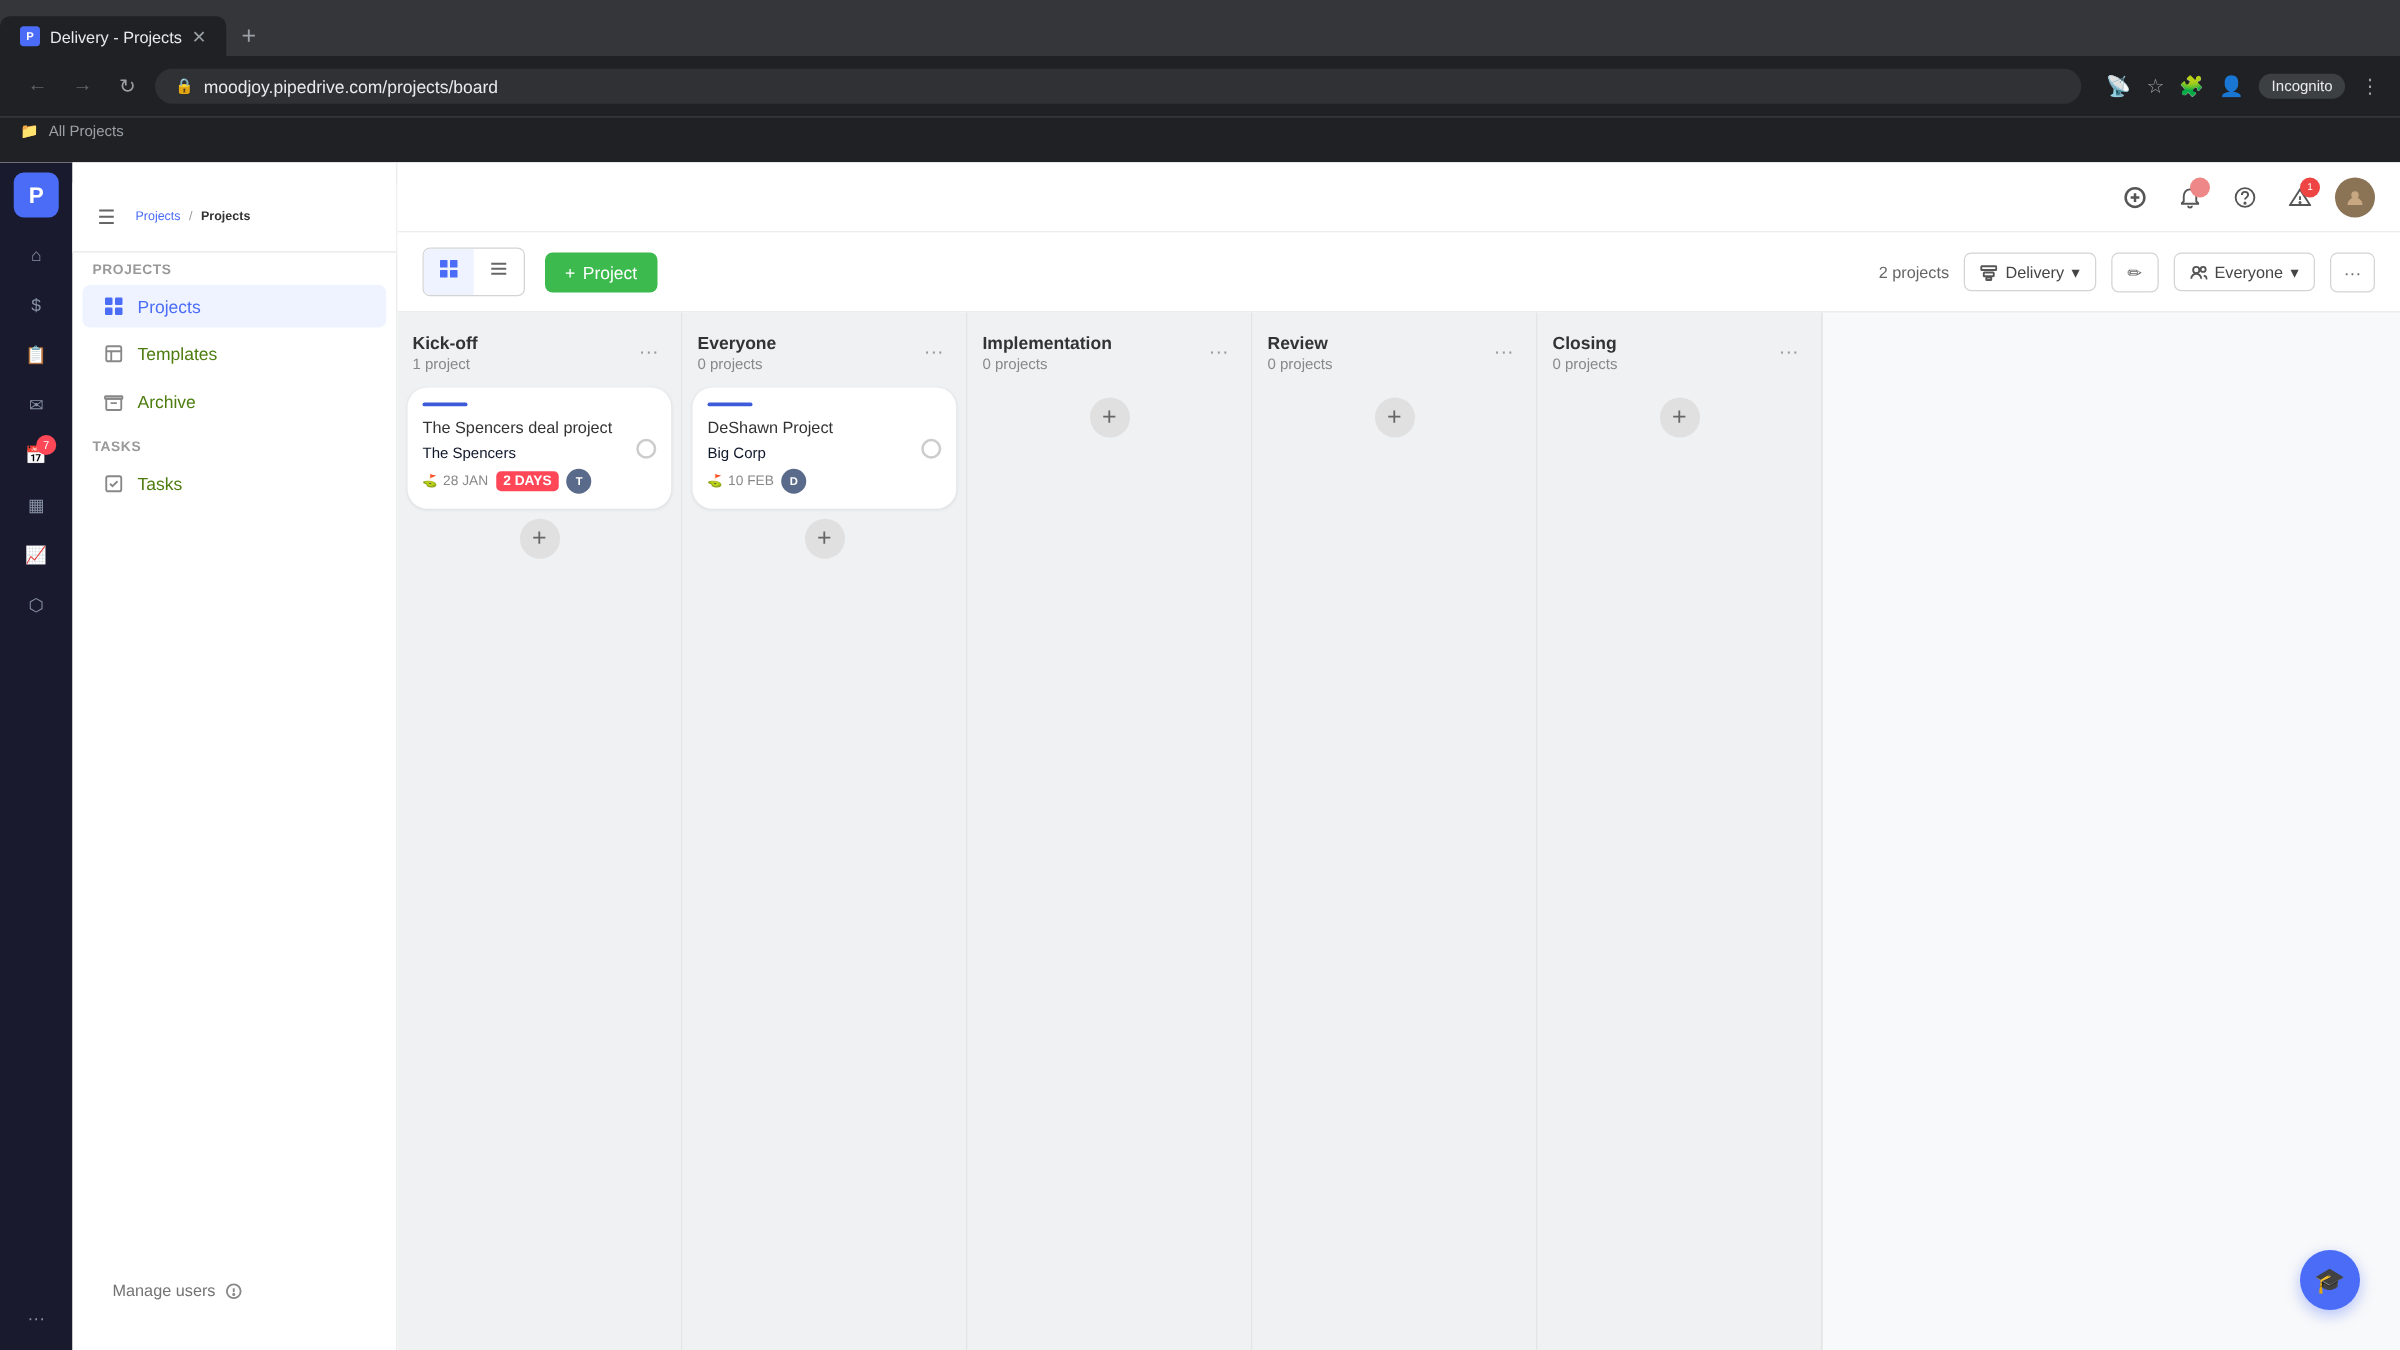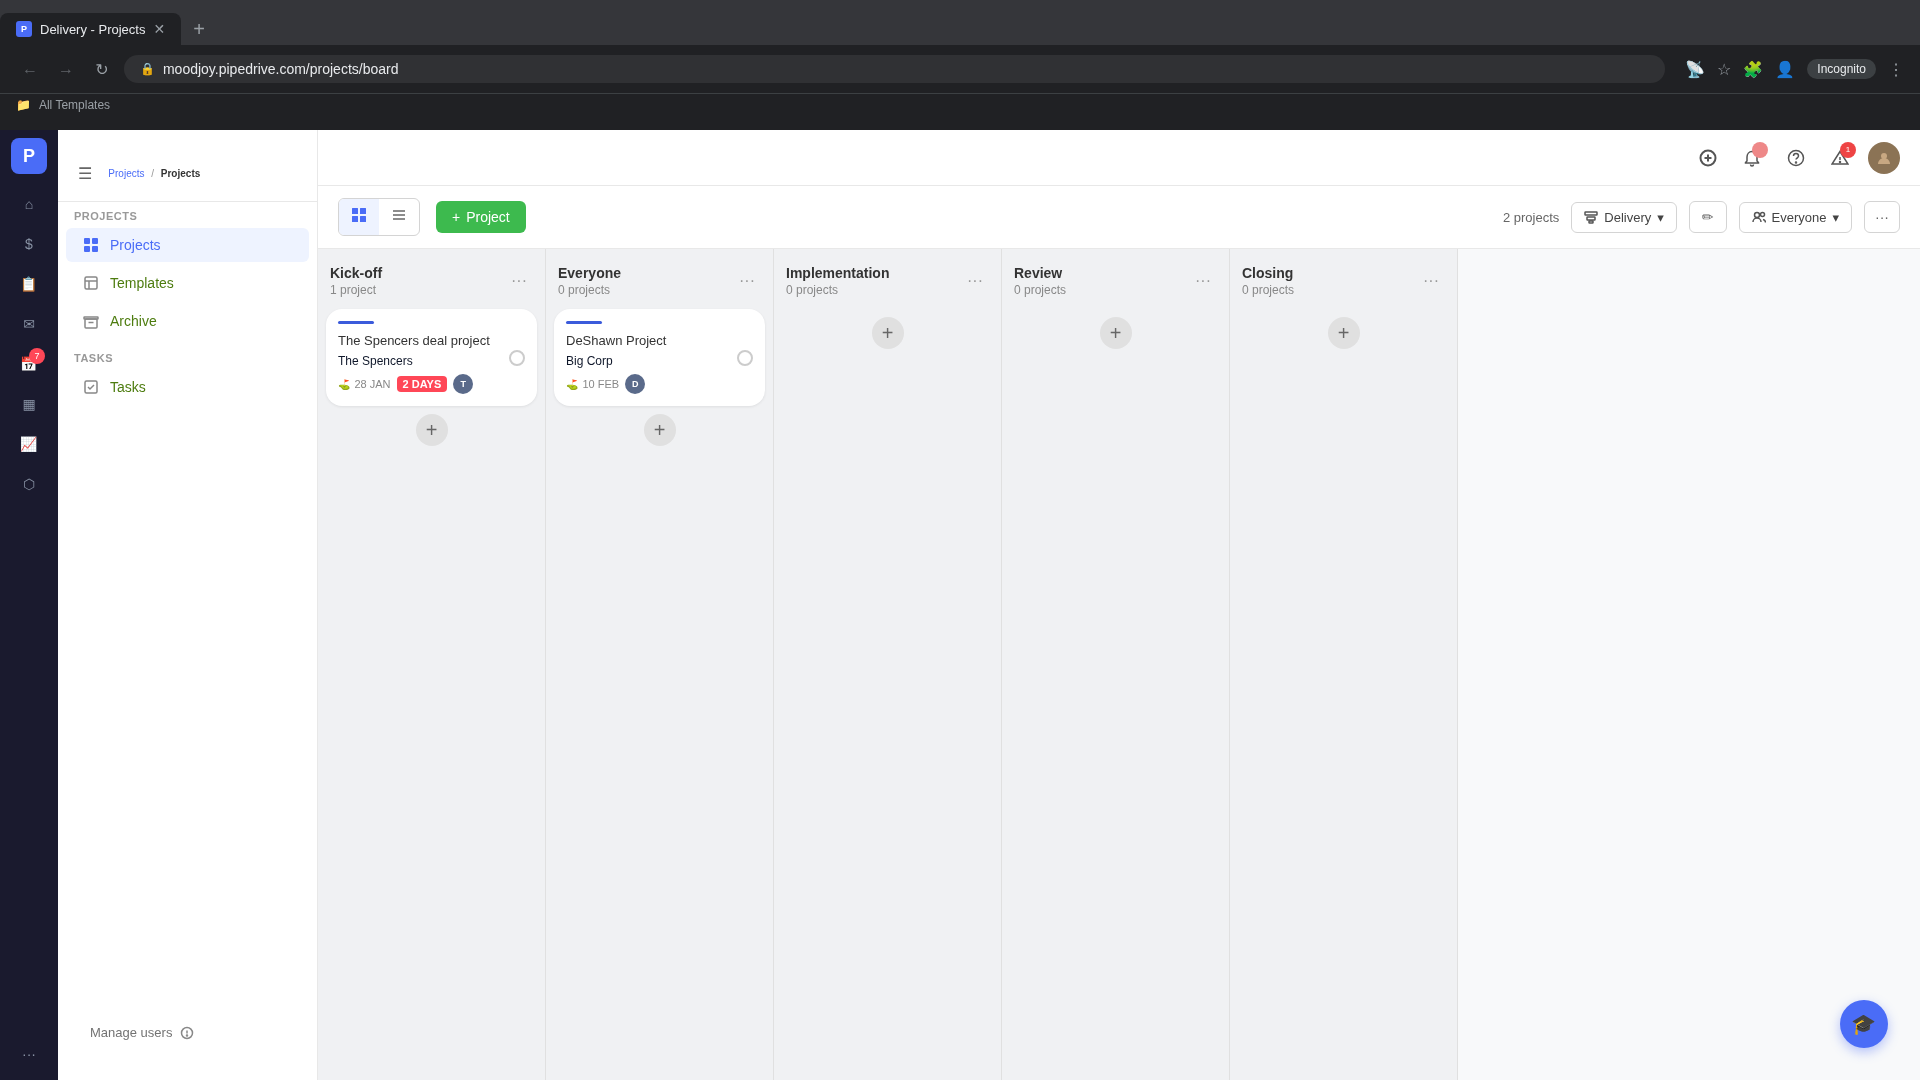--- a/index.html
+++ b/index.html
@@ -123,21 +123,21 @@
       <span style="cursor:pointer">📡</span>
       <span style="cursor:pointer">☆</span>
       <span style="cursor:pointer">🧩</span>
       <span style="cursor:pointer">👤</span>
       <span class="incognito-badge">Incognito</span>
       <span style="cursor:pointer">⋮</span>
     </div>
   </div>
   <div class="bookmarks-bar">
     <span>📁</span>
-    <span style="color:#9aa0a6;font-size:12px;">All Templates</span>
+    <span style="color:#9aa0a6;font-size:12px;">All Projects</span>
   </div>
 </div>
 
 <div class="app">
 
   <div class="left-rail">
     <div class="rail-logo">
       <span>P</span>
     </div>
     <div class="rail-icon">

